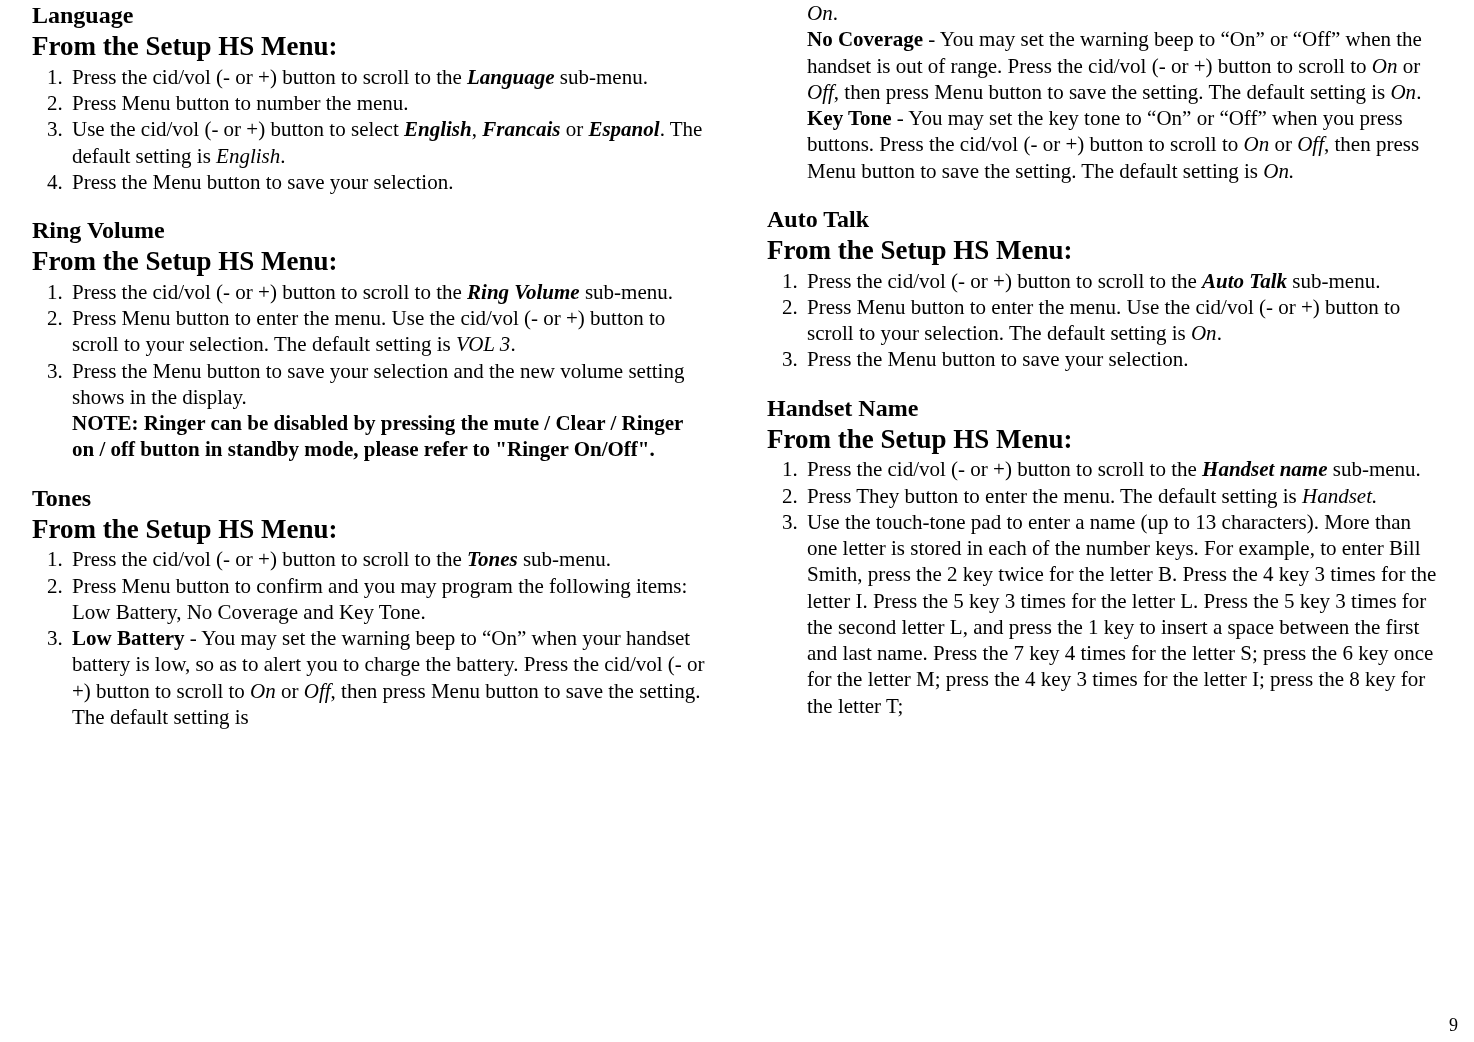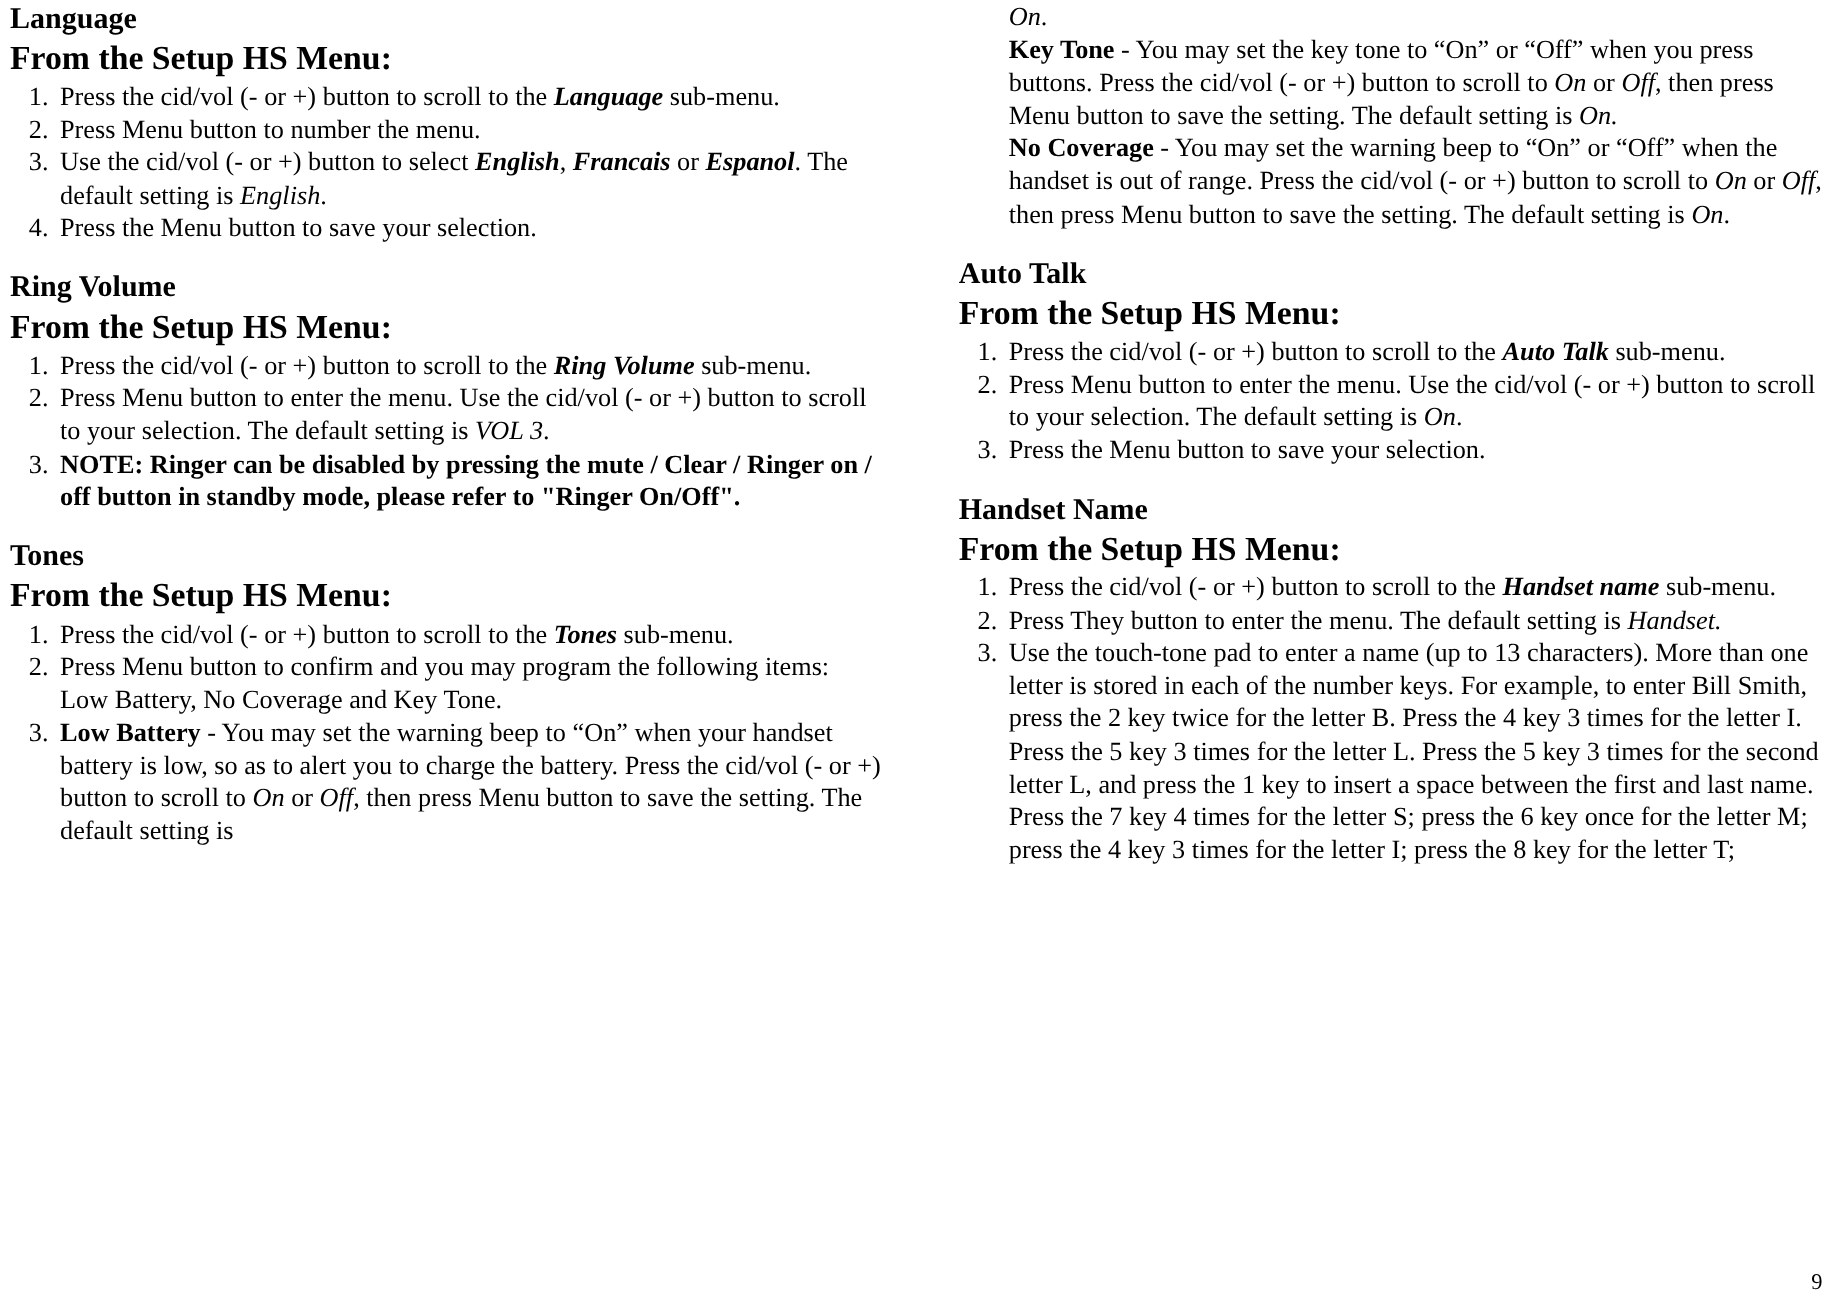--- a/index.html
+++ b/index.html
@@ -9,21 +9,21 @@
     background: #fff;
     color: #000;
     width: 1474px;
     height: 1042px;
     overflow: hidden;
     box-sizing: border-box;
   }
   .page {
     display: flex;
     flex-direction: row;
-    padding: 0 0;
+    padding: 0 24px;
     box-sizing: border-box;
     height: 100%;
   }
   .col {
     width: 50%;
     box-sizing: border-box;
     padding: 0 30px;
     font-size: 21px;
     line-height: 1.25;
   }
@@ -74,21 +74,21 @@
       <li>Press the Menu button to save your selection.</li>
     </ol>
 
     <div class="spacer"></div>
 
     <div class="h-main">Ring Volume</div>
     <div class="h-sub">From the Setup HS Menu:</div>
     <ol>
       <li><span>Press the cid/vol (- or +) button to scroll to the </span><b><em>Ring Volume</em></b><span> sub-menu.</span></li>
       <li><span>Press Menu button to enter the menu. Use the cid/vol (- or +) button to scroll to your selection. The default setting is </span><em>VOL 3</em><span>.</span></li>
-      <li>
+      <li><span>Press the Menu button to save your selection and the new volume setting shows in the display.</span>
         <div><b>NOTE: Ringer can be disabled by pressing the mute / Clear / Ringer on / off button in standby mode, please refer to "Ringer On/Off".</b></div>
       </li>
     </ol>
 
     <div class="spacer"></div>
 
     <div class="h-main">Tones</div>
     <div class="h-sub">From the Setup HS Menu:</div>
     <ol>
       <li><span>Press the cid/vol (- or +) button to scroll to the </span><b><em>Tones</em></b><span> sub-menu.</span></li>
@@ -98,24 +98,24 @@
       </li>
     </ol>
 
   </div>
 
   <div class="col right">
 
     <div class="indent">
       <em>On</em><span>.</span>
       <div>
-        <b>Key Tone</b><span> - You may set the key tone to “On” or “Off” when you press buttons. Press the cid/vol (- or +) button to scroll to </span><em>On</em><span> or </span><em>Off</em><span>, then press Menu button to save the setting. The default setting is </span><em>On.</em>
+        <b>No Coverage</b><span> - You may set the warning beep to “On” or “Off” when the handset is out of range. Press the cid/vol (- or +) button to scroll to </span><em>On</em><span> or </span><em>Off</em><span>, then press Menu button to save the setting. The default setting is </span><em>On</em><span>.</span>
       </div>
       <div>
-        <b>No Coverage</b><span> - You may set the warning beep to “On” or “Off” when the handset is out of range. Press the cid/vol (- or +) button to scroll to </span><em>On</em><span> or </span><em>Off</em><span>, then press Menu button to save the setting. The default setting is </span><em>On</em><span>.</span>
+        <b>Key Tone</b><span> - You may set the key tone to “On” or “Off” when you press buttons. Press the cid/vol (- or +) button to scroll to </span><em>On</em><span> or </span><em>Off</em><span>, then press Menu button to save the setting. The default setting is </span><em>On.</em>
       </div>
     </div>
 
     <div class="spacer"></div>
 
     <div class="h-main">Auto Talk</div>
     <div class="h-sub">From the Setup HS Menu:</div>
     <ol>
       <li><span>Press the cid/vol (- or +) button to scroll to the </span><b><em>Auto Talk</em></b><span> sub-menu.</span></li>
       <li><span>Press Menu button to enter the menu. Use the cid/vol (- or +) button to scroll to your selection. The default setting is </span><em>On</em><span>.</span></li>

